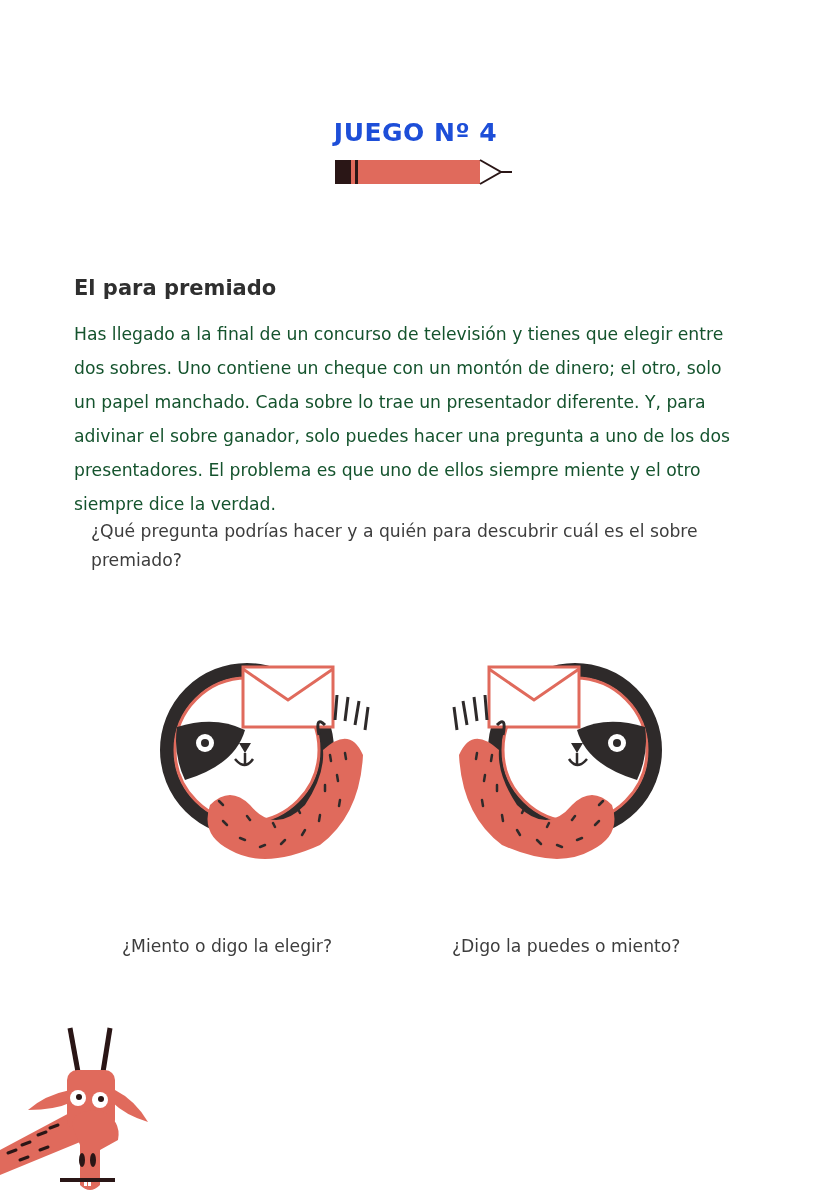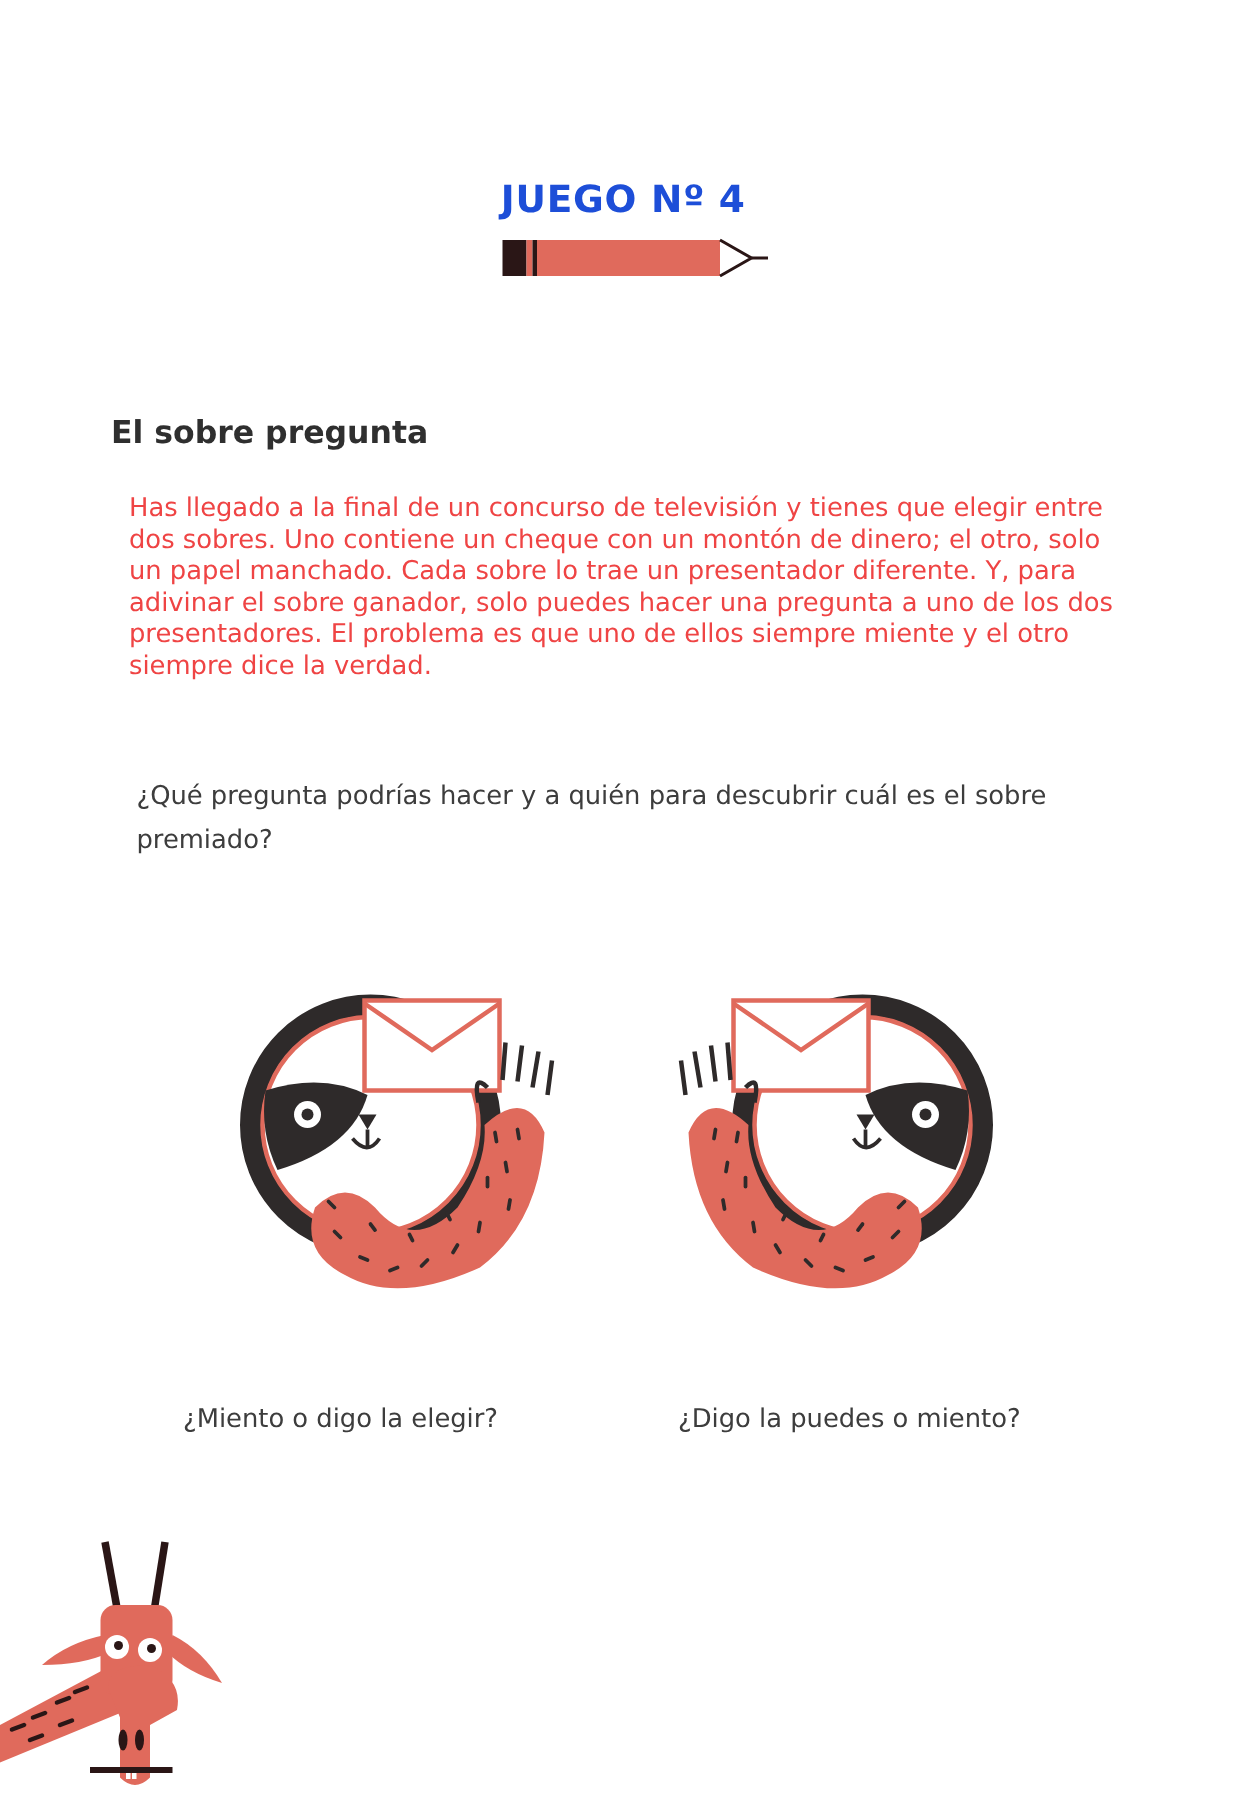--- a/index.html
+++ b/index.html
@@ -5,21 +5,21 @@
   html, body { margin: 0; padding: 0; background: #ffffff; }
   body { width: 831px; height: 1200px; position: relative; overflow: hidden;
          font-family: "DejaVu Sans", sans-serif; color: #3a3a3a; }
   .game-title { position: absolute; left: 0; width: 831px; top: 118px; text-align: center;
                 font-family: "DejaVu Sans", sans-serif; font-weight: bold; font-size: 25px;
                 color: #1d4ed8; letter-spacing: 0.5px; }
   .pencil { position: absolute; left: 333px; top: 157px; }
   .section-title { position: absolute; left: 74px; top: 276px; font-weight: bold; font-size: 21px;
                    color: #2f2f2f; font-family: "DejaVu Sans", sans-serif; }
   .body-text { position: absolute; left: 74px; top: 317px; width: 660px; font-size: 17.2px;
-               line-height: 21px; color: #ef4444; font-family: "DejaVu Sans", sans-serif; margin: 12px; }
+               line-height: 34px; color: #14532d; font-family: "DejaVu Sans", sans-serif; margin: 0; }
   .question { position: absolute; left: 74px; top: 500px; width: 660px; font-size: 17.2px;
               line-height: 28.8px; color: #3d3d3d; font-family: "DejaVu Sans", sans-serif; margin: 17px; }
   .sloth { position: absolute; }
   .caption { position: absolute; top: 936px; font-size: 17.2px; color: #3d3d3d;
              font-family: "DejaVu Sans", sans-serif; }
   .goat { position: absolute; left: 0; top: 1010px; }
 </style>
 </head>
 <body>
 
@@ -27,21 +27,21 @@
 
 <svg class="pencil" width="180" height="28" viewBox="0 0 180 28">
   <rect x="2" y="3" width="16" height="24" fill="#2a1616"></rect>
   <rect x="18" y="3" width="4" height="24" fill="#e06a5c"></rect>
   <rect x="22" y="3" width="3" height="24" fill="#2a1616"></rect>
   <rect x="25" y="3" width="122" height="24" fill="#e06a5c"></rect>
   <path d="M147 3 L168 15 L147 27" fill="#fff" stroke="#2a1616" stroke-width="2"></path>
   <line x1="168" y1="15" x2="179" y2="15" stroke="#2a1616" stroke-width="2"></line>
 </svg>
 
-<div class="section-title">El sobre pregunta</div>
+<div class="section-title">El para premiado</div>
 <p class="body-text">Has llegado a la final de un concurso de televisión y tienes que elegir entre dos sobres. Uno contiene un cheque con un montón de dinero; el otro, solo un papel manchado. Cada sobre lo trae un presentador diferente. Y, para adivinar el sobre ganador, solo puedes hacer una pregunta a uno de los dos presentadores. El problema es que uno de ellos siempre miente y el otro siempre dice la verdad.</p>
 <p class="question">¿Qué pregunta podrías hacer y a quién para descubrir cuál es el sobre premiado?</p>
 
 <svg class="sloth" style="left:155px; top:655px;" width="230" height="215" viewBox="0 0 230 215">
   <circle cx="92" cy="95" r="80" fill="none" stroke="#2e2a2a" stroke-width="14"></circle>
   <circle cx="92" cy="95" r="72" fill="#fff" stroke="#e06a5c" stroke-width="3"></circle>
   <path d="M22 72 Q60 60 90 75 Q80 110 30 125 Q18 100 22 72 Z" fill="#2e2a2a"></path>
   <circle cx="50" cy="88" r="9" fill="#fff"></circle>
   <circle cx="50" cy="88" r="4" fill="#2e2a2a"></circle>
   <path d="M84 88 L96 88 L90 98 Z" fill="#2e2a2a"></path>

